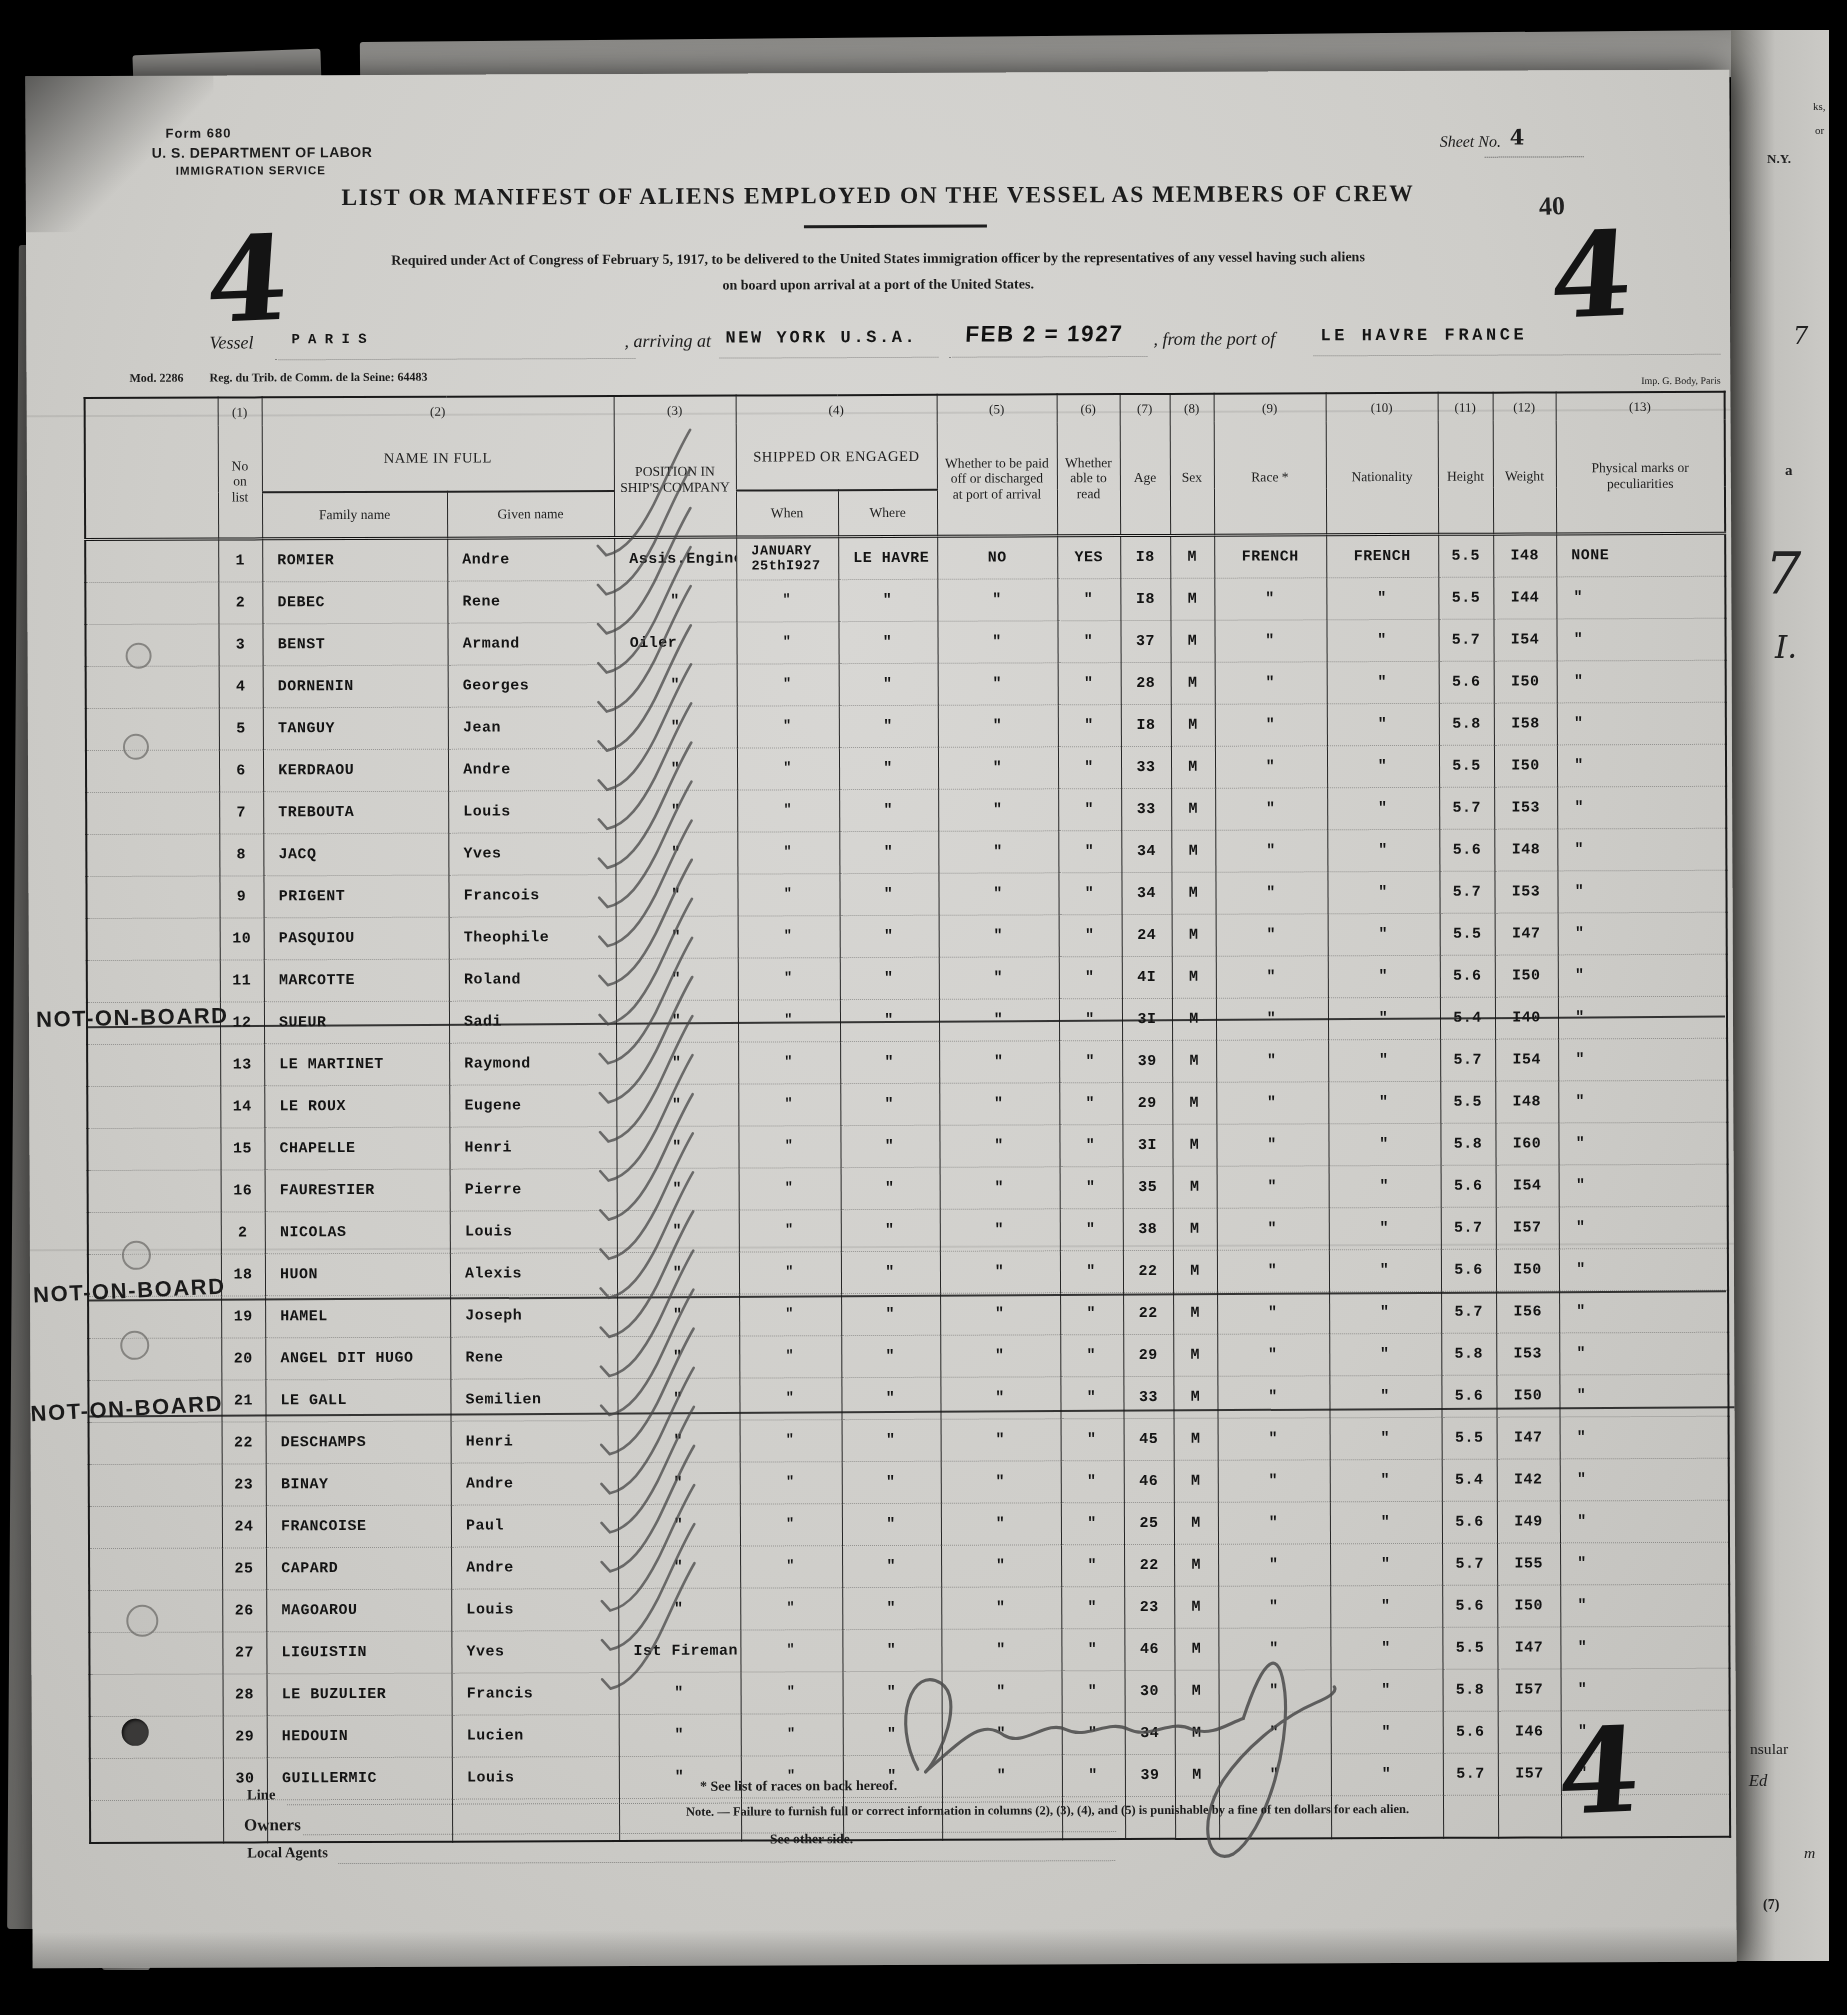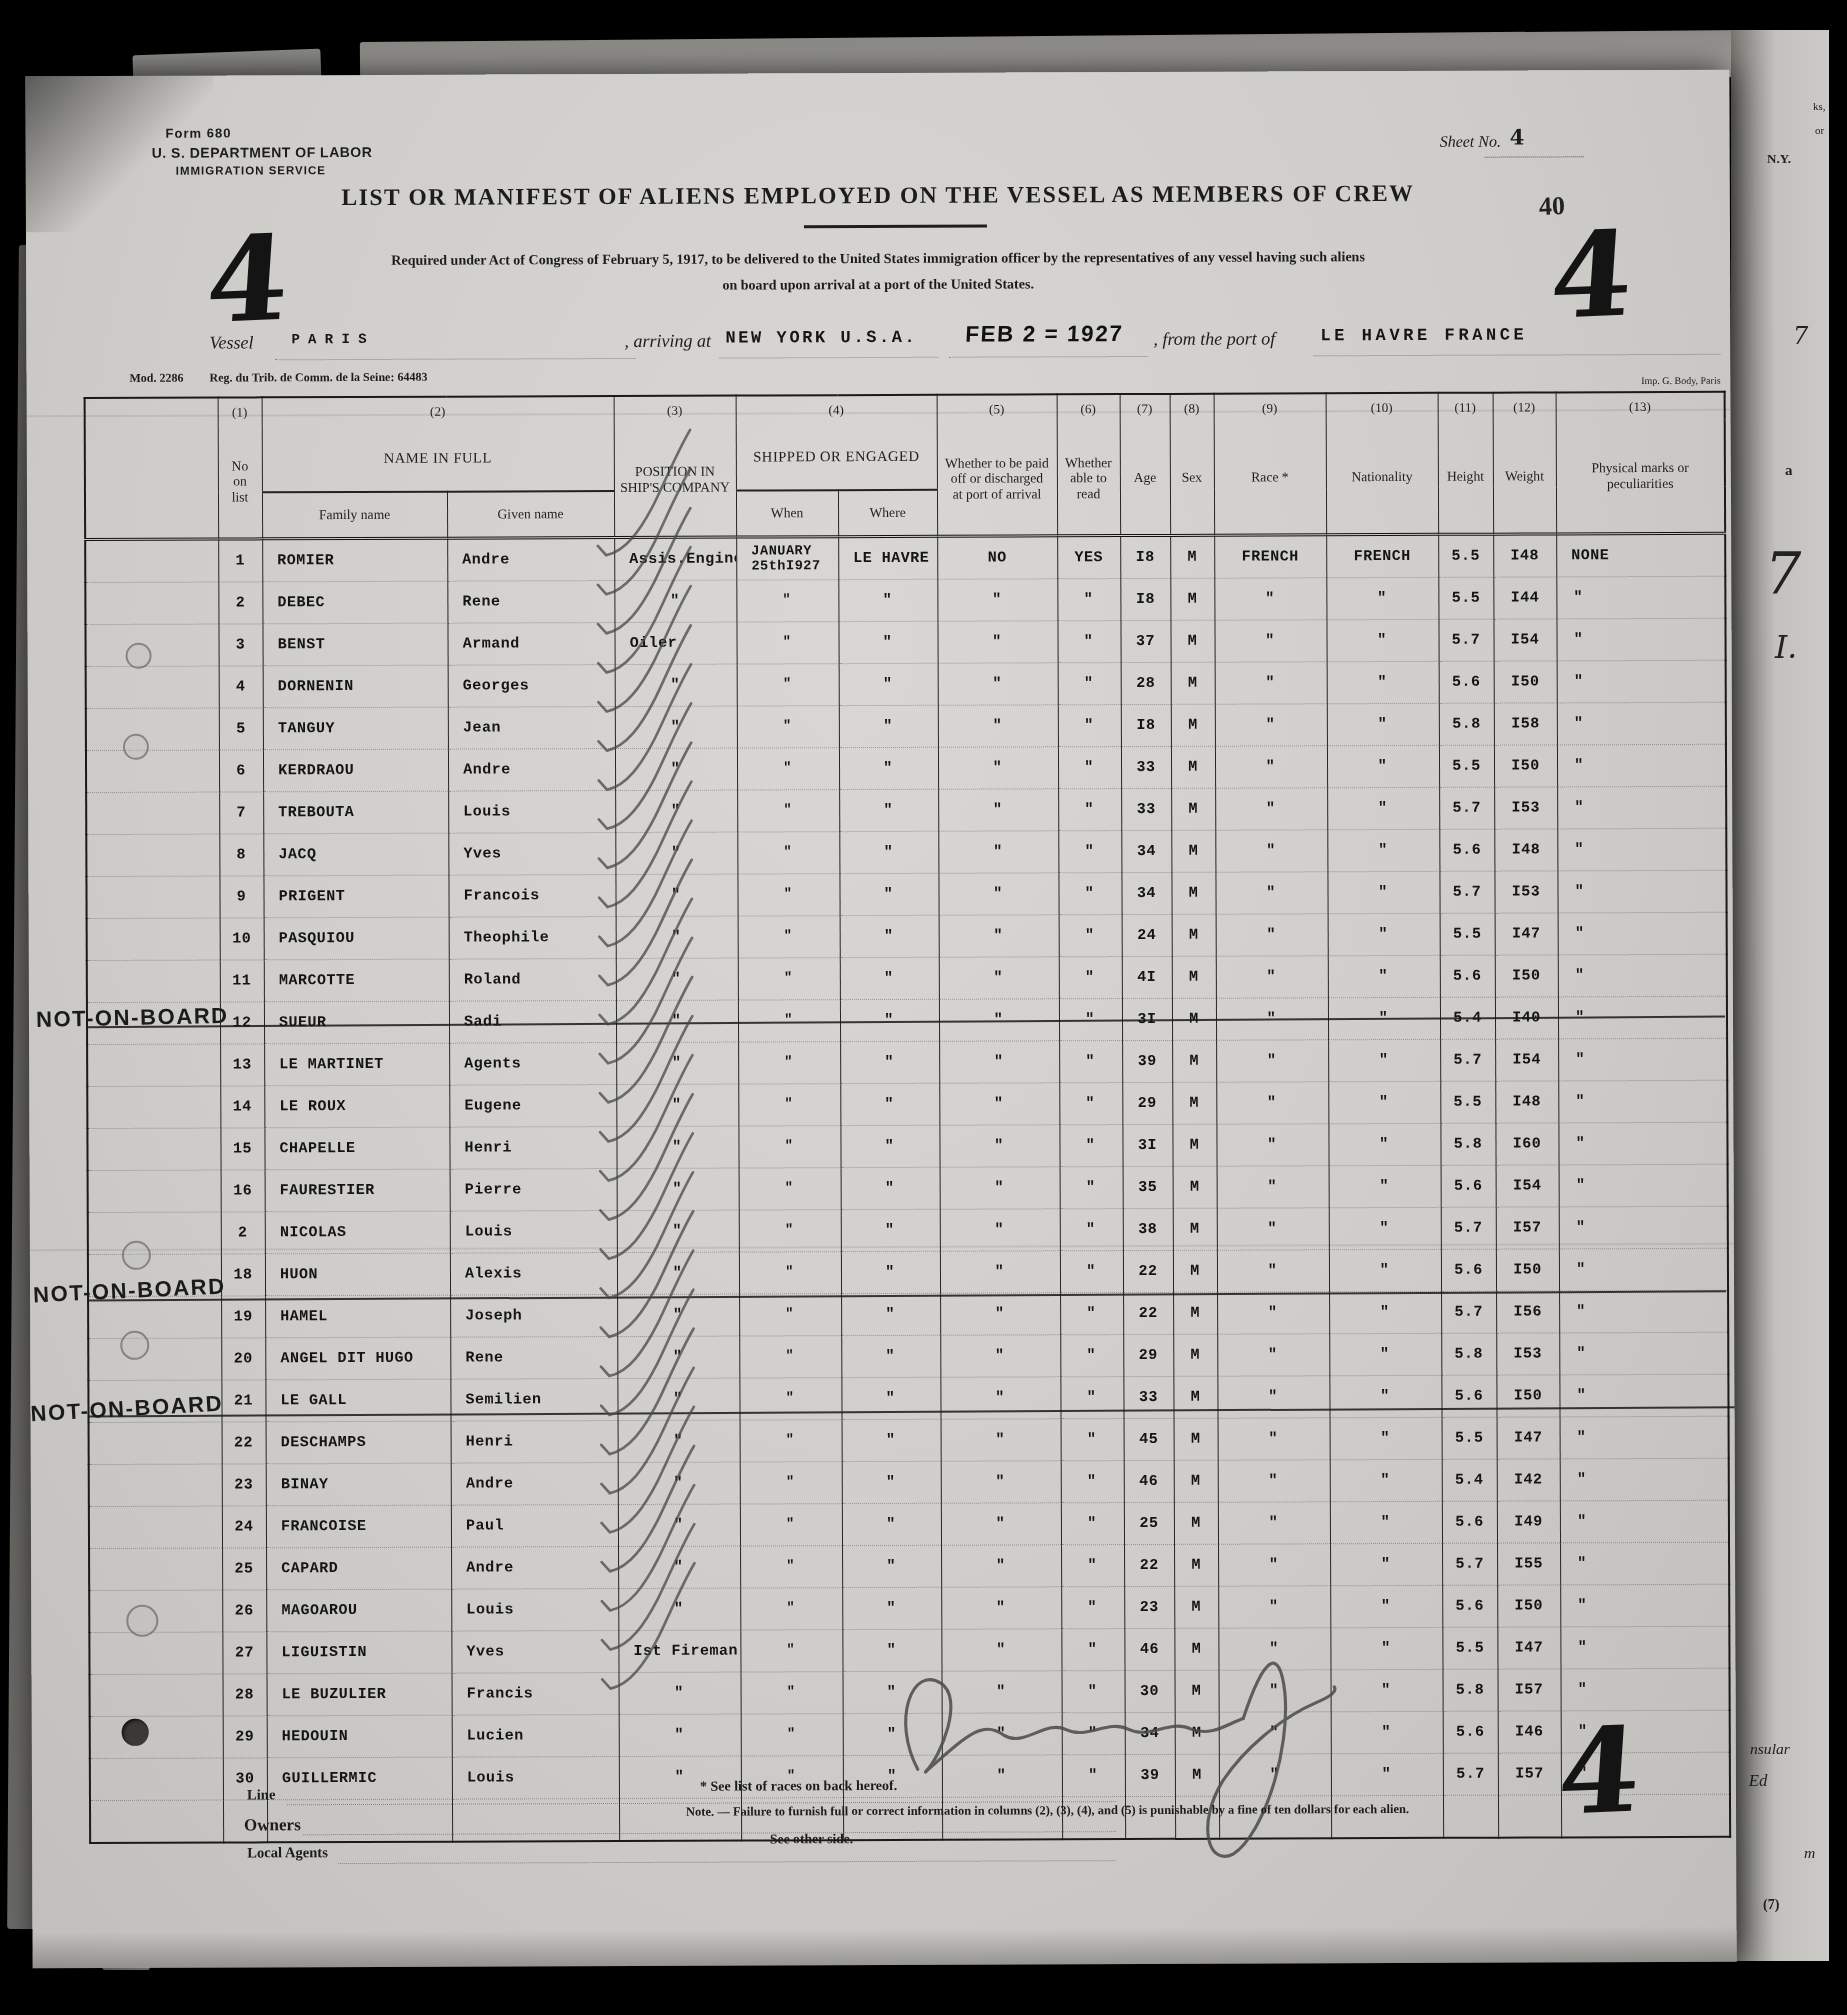--- a/index.html
+++ b/index.html
@@ -131,21 +131,21 @@
 <div class="strip-mark abs" style="left:62px;top:417px;font-size:30px;">1</div>
 
 <div class="abs" id="side-page">
   <div class="frag" style="left:36px;top:121px;font-size:13px;font-weight:bold;">N.Y.</div>
   <div class="frag" style="left:82px;top:70px;font-size:11px;">ks,</div>
   <div class="frag" style="left:84px;top:94px;font-size:11px;">or</div>
   <div class="frag" style="left:62px;top:292px;font-size:24px;font-style:italic;font-family:'DejaVu Serif',serif;">7</div>
   <div class="frag" style="left:54px;top:432px;font-size:15px;font-weight:bold;">a</div>
   <div class="frag" style="left:34px;top:511px;font-size:57px;font-style:italic;font-family:'DejaVu Serif',serif;">7</div>
   <div class="frag" style="left:44px;top:599px;font-size:31px;font-style:italic;font-family:'DejaVu Serif',serif;">I.</div>
-  <div class="frag" style="left:19px;top:1710px;font-size:15.6px;font-style:italic;">nsular</div>
+  <div class="frag" style="left:19px;top:1710px;font-size:15.6px;">nsular</div>
   <div class="frag" style="left:17.7px;top:1741px;font-size:16.7px;font-style:italic;">Ed</div>
   <div class="frag" style="left:73px;top:1814px;font-size:15.6px;font-style:italic;">m</div>
   <div class="frag" style="left:32px;top:1867px;font-size:14px;font-weight:bold;">(7)</div>
 </div>
 
 <div class="abs" id="page">
   <div id="corner-shade"></div>
   <div class="crease" style="top:339px;"></div>
   <div class="crease" style="top:1173px;"></div>
 
@@ -459,21 +459,21 @@
           <td class="c-race ditto">"</td>
           <td class="c-nat ditto">"</td>
           <td class="c-height">5.4</td>
           <td class="c-weight">I40</td>
           <td class="c-marks ditto">"</td>
         </tr>
         <tr>
           <td class="c-margin"></td>
           <td class="c-no">13</td>
           <td class="c-family">LE MARTINET</td>
-          <td class="c-given">Agents</td>
+          <td class="c-given">Raymond</td>
           <td class="c-position ditto">"</td>
           <td class="c-when ditto" style="white-space: pre-line;">"</td>
           <td class="c-where ditto">"</td>
           <td class="c-paid ditto">"</td>
           <td class="c-read ditto">"</td>
           <td class="c-age">39</td>
           <td class="c-sex">M</td>
           <td class="c-race ditto">"</td>
           <td class="c-nat ditto">"</td>
           <td class="c-height">5.7</td>

